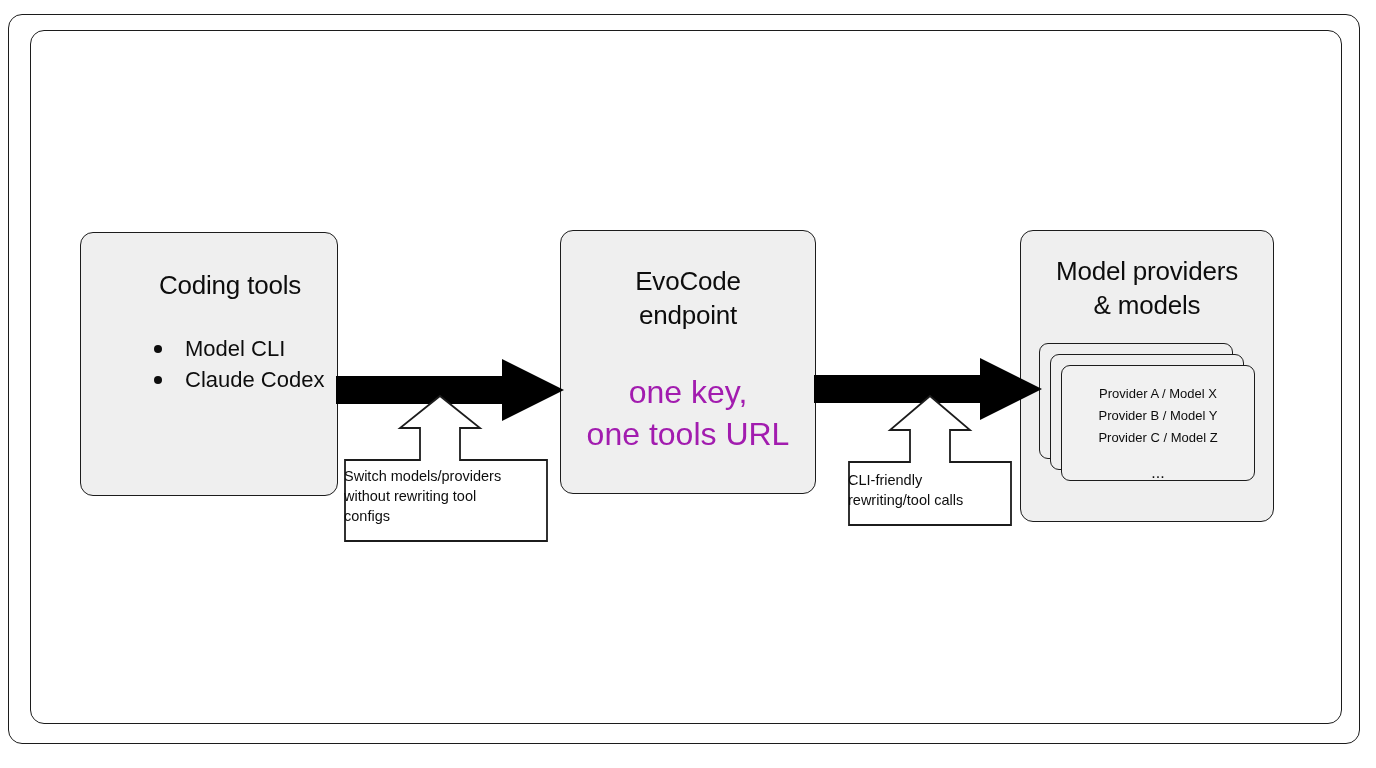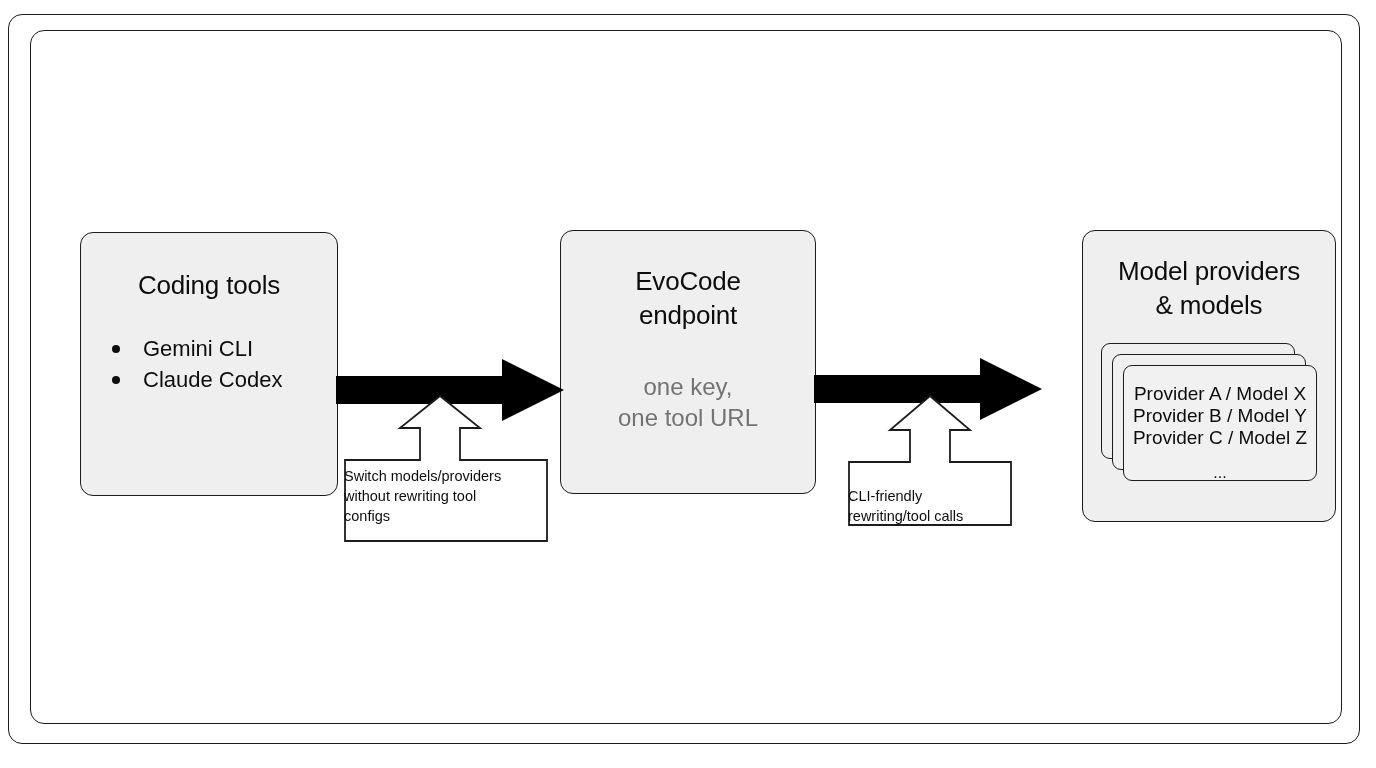--- a/index.html
+++ b/index.html
@@ -38,21 +38,21 @@
   }
   .node-title {
     text-align: center;
     font-size: 26px;
     line-height: 1.30;
     color: #0d0d0d;
     letter-spacing: -0.2px;
   }
 
   
-  #node-tools { left: 80px; top: 232px; width: 258px; height: 264px; }
+  #node-tools { left: 80px; top: 232px; width: 258px; height: 264px; padding-left: 42px; }
   #node-tools .node-title { margin-top: 36px; }
   .bullet-list {
     list-style: none;
     margin: 30px 0 0 0;
     padding: 0 0 0 28px;
   }
   .bullet-list li {
     position: relative;
     font-size: 22px;
     line-height: 31px;
@@ -68,28 +68,28 @@
     width: 8px; height: 8px;
     border-radius: 50%;
     background: #0d0d0d;
   }
 
   
   #node-endpoint { left: 560px; top: 230px; width: 256px; height: 264px; }
   #node-endpoint .node-title { margin-top: 34px; }
   #node-endpoint .sub-title {
     text-align: center;
-    font-size: 24px;
+    font-size: 32px;
     line-height: 1.32;
-    color: #737373;
+    color: #a21caf;
     margin-top: 38px;
   }
 
   
-  #node-providers { left: 1082px; top: 230px; width: 254px; height: 292px; }
+  #node-providers { left: 1020px; top: 230px; width: 254px; height: 292px; }
   #node-providers .node-title { margin-top: 24px; }
 
   
   .card-stack {
     position: absolute;
     left: 18px;
     top: 112px;
     width: 216px;
     height: 138px;
   }
@@ -102,21 +102,21 @@
   .card-back1 { left: 0px;  top: 0px;  width: 194px; height: 116px; }
   .card-back2 { left: 11px; top: 11px; width: 194px; height: 116px; }
   .card-front { left: 22px; top: 22px; width: 194px; height: 116px; background: #f1f1f1; }
   .card-lines {
     margin: 17px 0 0 0;
     padding: 0;
     list-style: none;
     text-align: center;
   }
   .card-lines li {
-    font-size: 19px;
+    font-size: 13px;
     line-height: 22px;
     color: #0d0d0d;
     white-space: nowrap;
   }
   .card-lines li.ellipsis { margin-top: 13px; font-size: 16px; }
 
   
   .flow-arrow { position: absolute; z-index: 6; }
   #arrow-1 { left: 336px; top: 359px; width: 228px; height: 62px; }
   #arrow-2 { left: 814px; top: 358px; width: 228px; height: 62px; }
@@ -128,34 +128,34 @@
   .callout svg { display: block; }
   .callout .note-text {
     position: absolute;
     left: 0; right: 0;
     text-align: left;
     font-size: 14.5px;
     line-height: 20px;
     color: #0d0d0d;
   }
   #callout-switch .note-text { top: 72px; }
-  #callout-cli .note-text    { top: 78px; margin-top: 16px; }
+  #callout-cli .note-text    { top: 78px; }
 </style>
 </head>
 <body>
 
 <div id="canvas">
 
   <div class="frame frame-outer"></div>
   <div class="frame frame-inner"></div>
 
   <div class="node" id="node-tools">
     <div class="node-title">Coding tools</div>
     <ul class="bullet-list">
-      <li>Gemini CLI</li>
+      <li>Model CLI</li>
       <li>Claude Codex</li>
     </ul>
   </div>
 
   <div class="flow-arrow" id="arrow-1">
     <svg width="228" height="62" viewBox="0 0 228 62" xmlns="http://www.w3.org/2000/svg">
       <polygon points="0,17 166,17 166,0 228,31 166,62 166,45 0,45" fill="#000000"></polygon>
     </svg>
   </div>
 
@@ -170,21 +170,21 @@
     </div>
   </div>
 
   <div class="node" id="node-endpoint">
     <div class="node-title">
       <div>EvoCode</div>
       <div>endpoint</div>
     </div>
     <div class="sub-title">
       <div>one key,</div>
-      <div>one tool URL</div>
+      <div>one tools URL</div>
     </div>
   </div>
 
   <div class="flow-arrow" id="arrow-2">
     <svg width="228" height="62" viewBox="0 0 228 62" xmlns="http://www.w3.org/2000/svg">
       <polygon points="0,17 166,17 166,0 228,31 166,62 166,45 0,45" fill="#000000"></polygon>
     </svg>
   </div>
 
   <div class="callout" id="callout-cli">

